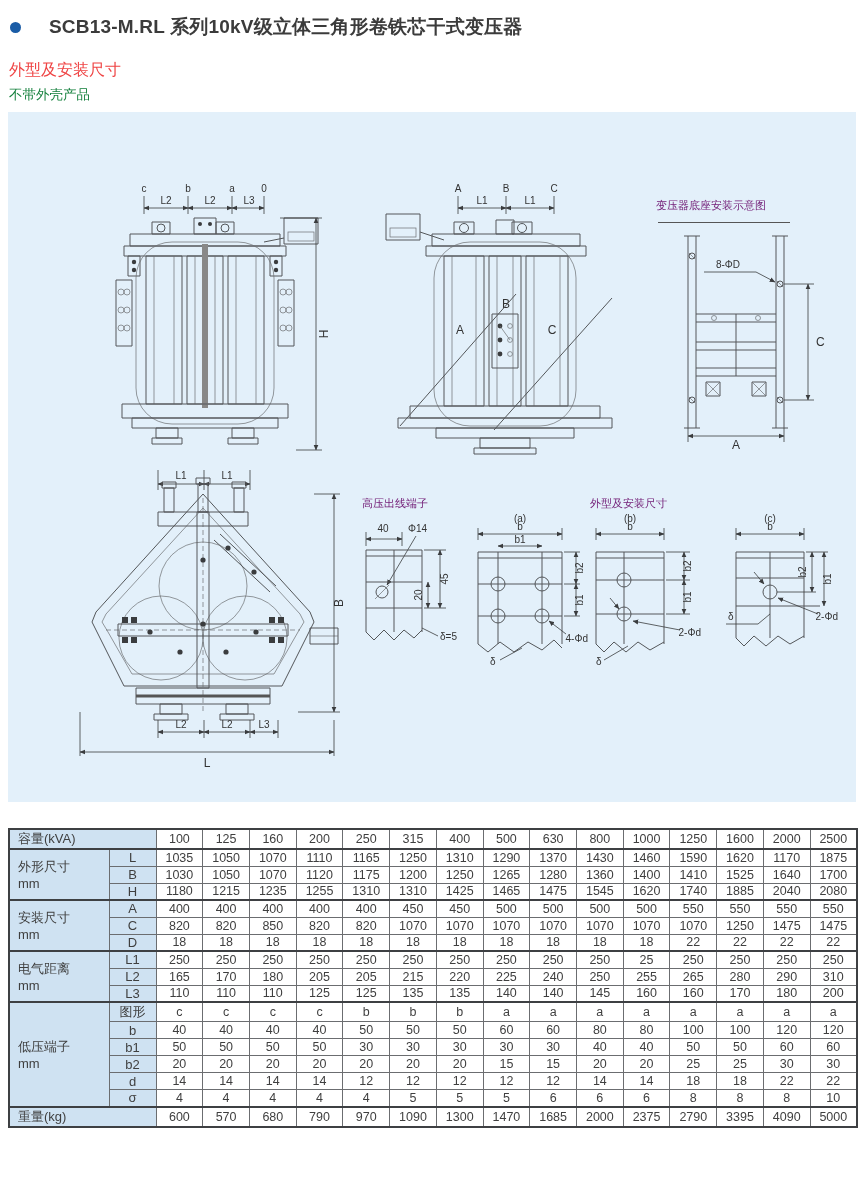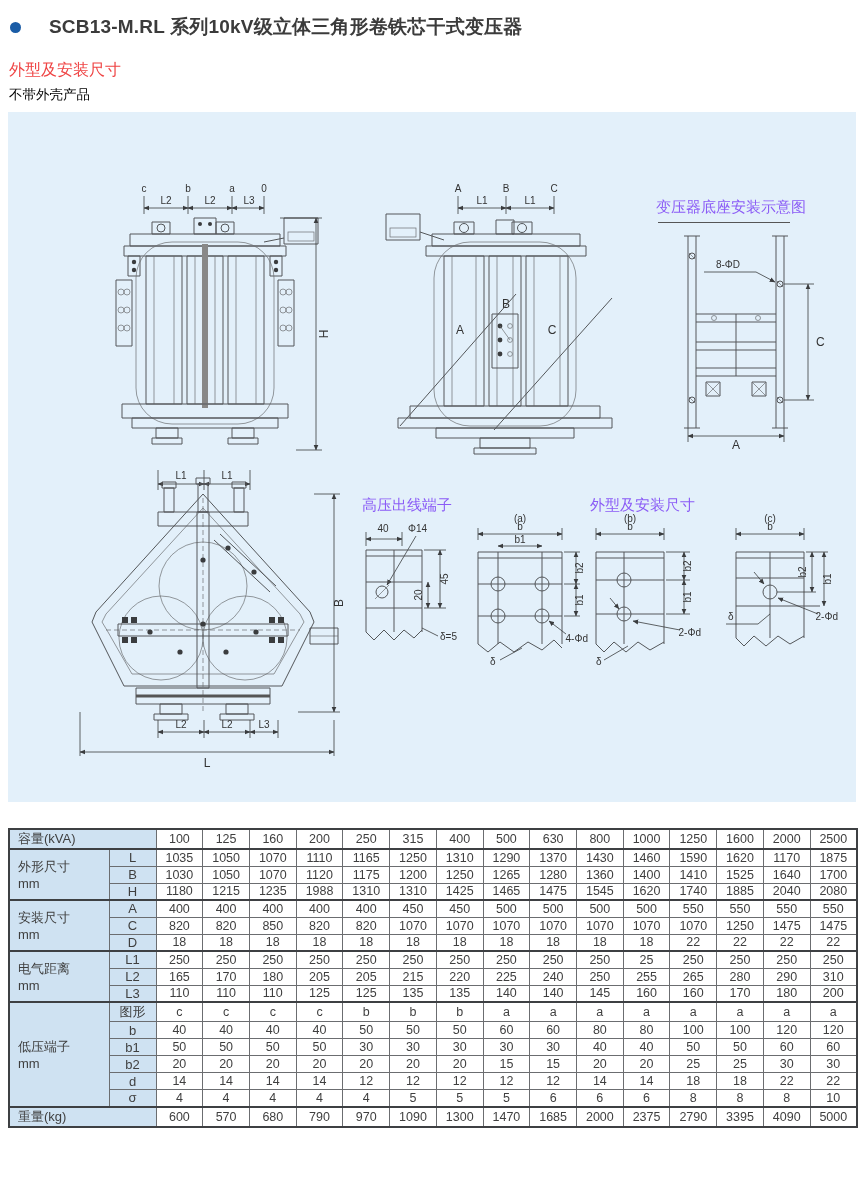--- a/index.html
+++ b/index.html
@@ -4,25 +4,25 @@
 <style>
   * { margin:0; padding:0; box-sizing:border-box; }
   body {
     width:867px; height:1181px; position:relative; background:#fff;
     font-family:"Liberation Sans", sans-serif; color:#3c3c3c; overflow:hidden;
   }
   .header { position:absolute; left:10px; top:14px; display:flex; align-items:center; }
   .bullet { width:11px; height:11px; border-radius:50%; background:#1a5ca6; margin-right:7px; flex:0 0 auto; }
   h1.title { font-size:19px; font-weight:bold; color:#3b3b3b; letter-spacing:.2px;margin-left:21px; }
   .subtitle { position:absolute; left:9px; top:60px; font-size:16px; color:#ef4444; }
-  .note { position:absolute; left:9px; top:86px; font-size:13.5px; color:#000000; }
+  .note { position:absolute; left:9px; top:86px; font-size:13.5px; color:#15803d; }
 
   .panel { position:absolute; left:8px; top:112px; width:848px; height:690px; background:#e3f0fa; }
   .fig { position:absolute; }
-  .caption { position:absolute; font-size:15px; color:#8b5cf6; white-space:nowrap; }
+  .caption { position:absolute; font-size:11px; color:#701a75; white-space:nowrap; }
   .cap-underline { position:absolute; width:132px; border-top:1px solid #555; height:0; }
 
   svg .ln   { stroke:#54575a; stroke-width:1; fill:none; stroke-linejoin:round; }
   svg .thin { stroke:#6b6e71; stroke-width:.7; fill:none; }
   svg .dim  { stroke:#3a3c3e; stroke-width:.8; fill:none; }
   svg .dashed { stroke-dasharray:5 3; }
   svg .fillbar { fill:#888; stroke:none; }
   svg .dot { fill:#3a3c3e; stroke:none; }
   svg text { fill:#333; font-family:"Liberation Sans", sans-serif; }
   .dimtxt { font-size:10px; }
@@ -456,21 +456,21 @@
           <td>1410</td>
           <td>1525</td>
           <td>1640</td>
           <td>1700</td>
         </tr>
         <tr>
           <td class="sub">H</td>
           <td>1180</td>
           <td>1215</td>
           <td>1235</td>
-          <td>1988</td>
+          <td>1255</td>
           <td>1310</td>
           <td>1310</td>
           <td>1425</td>
           <td>1465</td>
           <td>1475</td>
           <td>1545</td>
           <td>1620</td>
           <td>1740</td>
           <td>1885</td>
           <td>2040</td>

